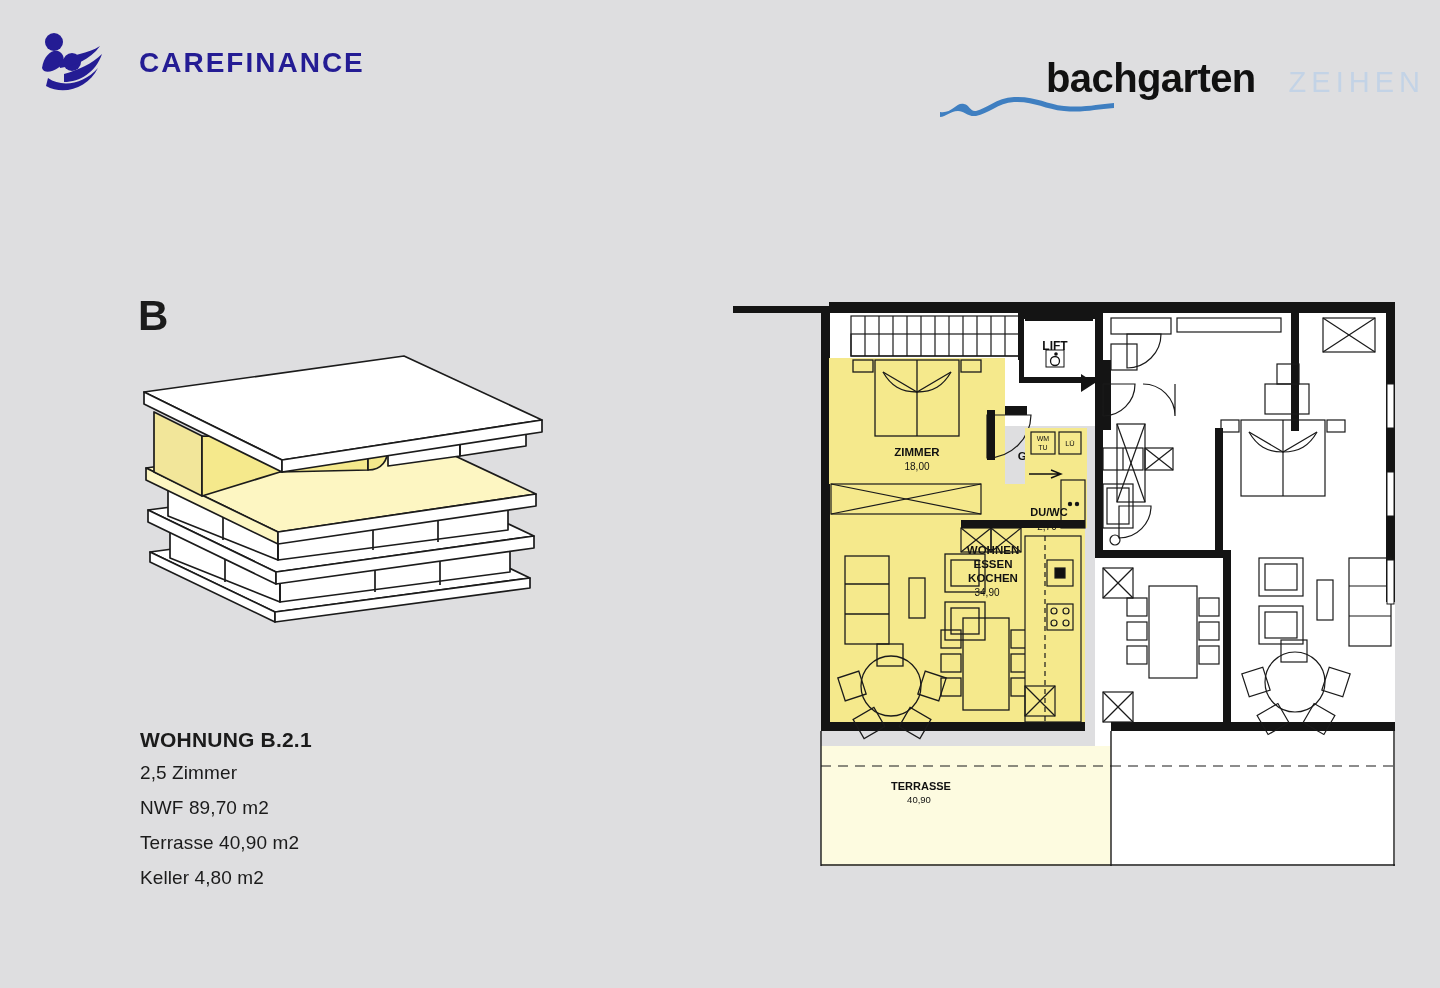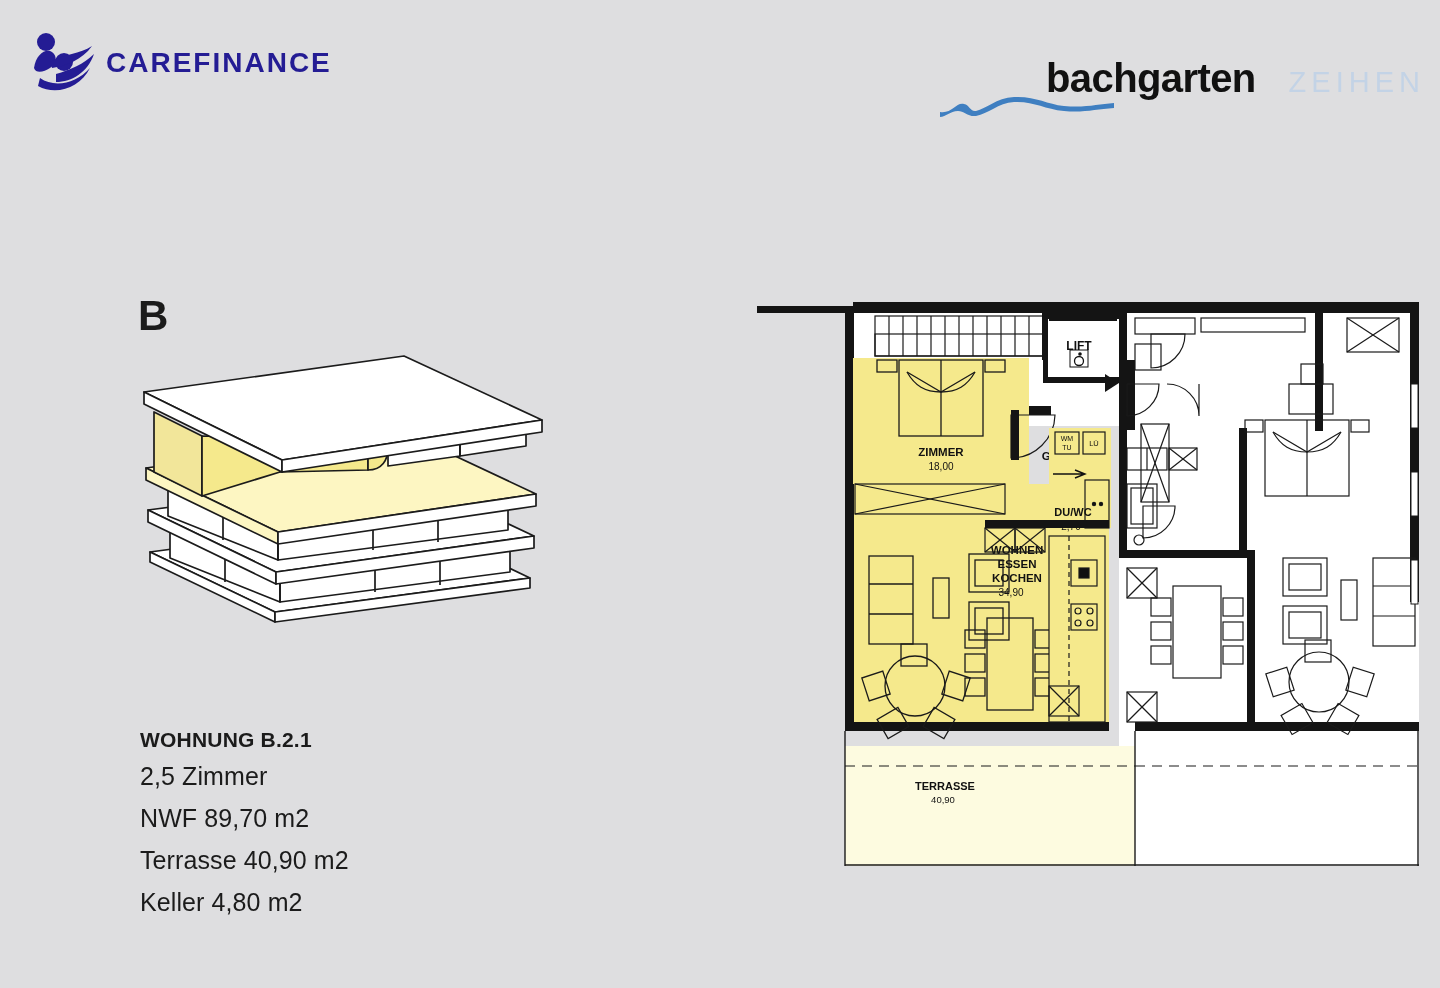--- a/index.html
+++ b/index.html
@@ -6,21 +6,21 @@
   body{
     width:1440px;height:988px;
     background:#dedee0;
     font-family:"Liberation Sans", sans-serif;
     overflow:hidden;
     position:relative;
   }
   .page{position:absolute;inset:0;}
 
   
-  .logo-left{position:absolute;left:26px;top:28px;display:flex;align-items:center;gap:8px;}
+  .logo-left{position:absolute;left:34px;top:28px;display:flex;align-items:center;gap:33px;}
   .logo-mark{width:72px;height:70px;flex:none;}
   .logo-words{display:flex;flex-direction:column;line-height:1.18;}
   .logo-words span{
     color:#241c94;font-weight:bold;font-size:28px;letter-spacing:2.0px;
   }
 
   .logo-right{position:absolute;right:42px;top:30px;width:470px;height:82px;}
   .bg-text{position:absolute;left:118px;top:28px;display:flex;align-items:baseline;gap:33px;}
   .bg-black{font-size:40px;font-weight:bold;color:#111;letter-spacing:-0.6px;line-height:1;}
   .bg-blue{font-size:29px;color:#c3d3e6;letter-spacing:5px;line-height:1;margin-left:0;}
@@ -34,25 +34,25 @@
   .iso-wrap{position:absolute;left:130px;top:320px;width:420px;height:310px;}
 
   .info{position:absolute;left:140px;top:728px;width:560px;}
   .info-row{display:flex;}
   .info-col-a{width:325px;}
   .info-col-b{width:235px;}
   .info h3{
     margin:0 12px 10px 0;font-size:21px;font-weight:bold;color:#1b1b1b;letter-spacing:.2px;
   }
   .info p{
-    margin:0 0 13px 0;font-size:25px;color:#1b1b1b;font-weight:normal;letter-spacing:.1px;
+    margin:0 0 13px 0;font-size:19px;color:#1b1b1b;font-weight:normal;letter-spacing:.1px;
   }
 
   
-  .plan{position:absolute;left:749px;top:288px;width:680px;height:580px;text-decoration:underline;}
+  .plan{position:absolute;left:725px;top:288px;width:680px;height:580px;text-decoration:underline;}
   .plan svg{display:block;}
 </style>
 </head>
 <body>
 
 <div class="page">
 
   <div class="logo-left">
     <svg class="logo-mark" viewBox="0 0 72 70">
       <circle cx="20" cy="14" r="9" fill="#241c94"></circle>

